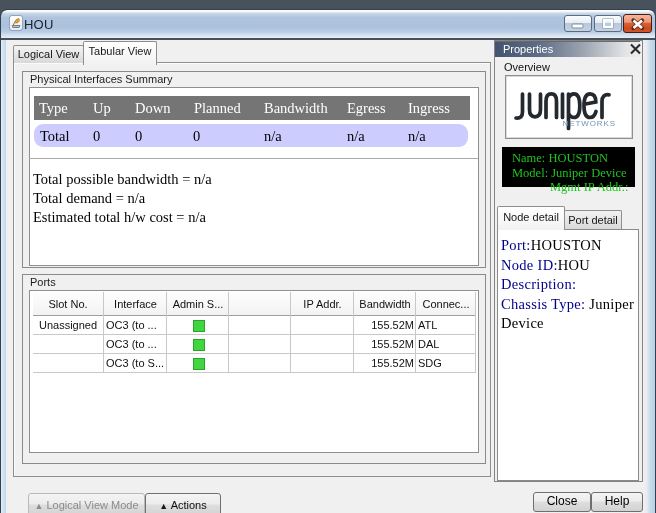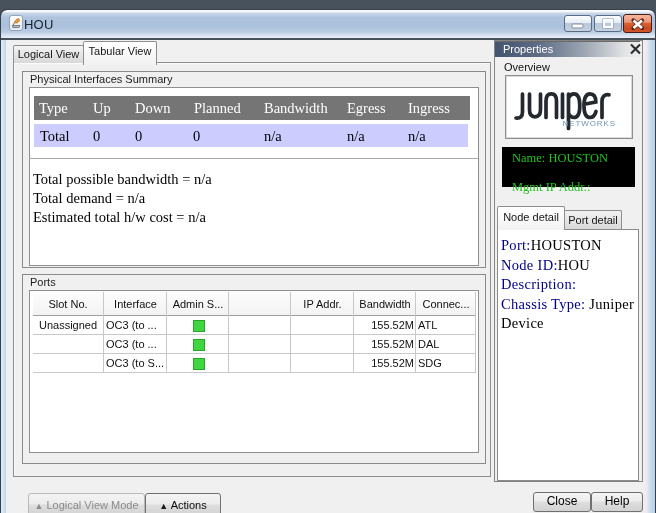--- a/index.html
+++ b/index.html
@@ -45,21 +45,21 @@
 #gbox1{left:22px;top:62px;width:462px;height:195px;}
 #gbox2{left:22px;top:265px;width:462px;height:188px;}
 .gtitle{font-size:11px;color:#1c1c1c;}
 #gt1{left:30px;top:64px;}
 #gt2{left:30px;top:267px;}
 .wbox{background:#ffffff;border:1px solid #8f8f8f;}
 #wbox1{left:29px;top:78px;width:448px;height:177px;}
 #wbox2{left:29px;top:281px;width:448px;height:161px;}
 
 #thead1{left:34px;top:87px;width:436px;height:24px;background:#757575;}
-#trow1{left:34px;top:115px;width:434px;height:23px;background:#ccccff;}
+#trow1{left:34px;top:115px;width:434px;height:23px;background:#ccccff;border-radius:9px;}
 .serif{font-family:"Liberation Serif",serif;}
 .hcell{position:absolute;top:0;height:30px;line-height:25px;font-size:14.5px;color:#ffffff;
   font-family:"Liberation Serif",serif;}
 .rcell{position:absolute;top:0;height:23px;line-height:24px;font-size:14.5px;color:#000000;
   font-family:"Liberation Serif",serif;}
 #sline{left:29px;top:149px;width:449px;height:1px;background:#a9a9a9;}
 #sumtext{left:33px;top:161px;font-size:14.5px;line-height:19px;color:#000;}
 
 .pgrid{position:absolute;background:#c8c8c8;}
 #phead{left:33px;top:283px;width:443px;height:24px;
@@ -220,21 +220,22 @@
         <path d="M56.5 18 V41.5"></path>
         <path d="M62.5 52.5 V18 M62.5 22 Q64.5 17.8 68 17.8 Q73.8 17.8 73.8 29.7 Q73.8 41.5 68 41.5 Q64.5 41.5 62.5 37.5"></path>
         <path d="M90 35.5 Q88.3 41.5 84 41.5 Q78 41.5 78 29.7 Q78 17.8 84 17.8 Q89.8 17.8 89.8 26 L78.3 28.3"></path>
         <path d="M96 41.5 V25.5 Q96 18 103 18.8"></path>
       </g>
       <text x="110" y="49.5" text-anchor="end" font-family="Liberation Sans" font-size="8" letter-spacing="0.9" fill="#6e93b3">NETWORKS</text>
     </svg>
   </div>
   <div class="abs" id="blackbox">
     <div style="top:4px;">Name: HOUSTON</div>
-    <div style="top:33px;">Mgmt IP Addr.:</div>
+    <div style="top:18.5px;">Model: Juniper Device</div>
+    <div style="top:33px;margin-left:38px;">Mgmt IP Addr.:</div>
   </div>
   <div class="abs tab" id="ptab1">Node detail</div>
   <div class="abs tab" id="ptab2">Port detail</div>
   <div class="abs" id="pwbox"></div>
   <div class="abs" id="pdetail">
     <span class="navy">Port:</span>HOUSTON<br>
     <span class="navy">Node ID:</span>HOU<br>
     <span class="navy">Description:</span><br>
     <span class="navy">Chassis Type:</span> Juniper<br>
     Device

